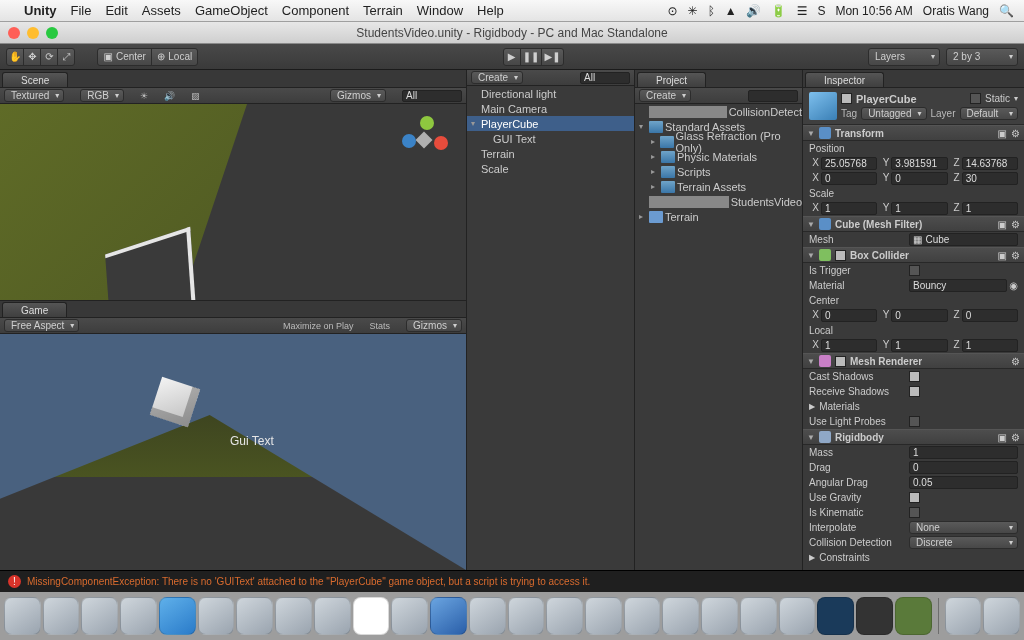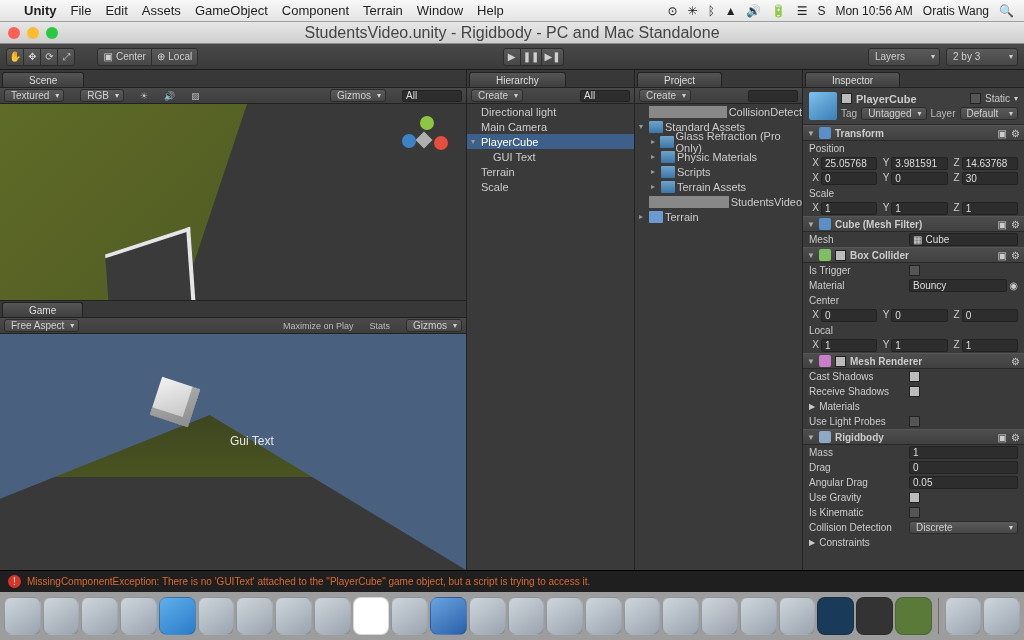--- a/index.html
+++ b/index.html
@@ -4,21 +4,21 @@
 <style>
 * { margin: 0; padding: 0; box-sizing: border-box; font-family: "Lucida Grande", "Helvetica Neue", Arial, sans-serif; user-select: none; }
 html, body { width: 1024px; height: 640px; overflow: hidden; background: #2a2a2a; color: #c8c8c8; font-size: 11px; }
 
 .macmenu { height: 22px; background: linear-gradient(#f8f8f8,#e4e4e4); display:flex; align-items:center; padding:0 10px; color:#222; font-size:13px; border-bottom:1px solid #9f9f9f; gap:14px;}
 .macmenu .apple { font-size:15px; }
 .macmenu .appname{font-weight:bold;}
 .macmenu .spacer{flex:1;}
 .macmenu .right{display:flex;gap:10px;align-items:center;font-size:12px;}
 
-.titlebar{height:22px;background:linear-gradient(#e7e7e7,#cfcfcf);display:flex;align-items:center;justify-content:center;color:#444;font-size:16px;border-bottom:1px solid #8a8a8a;position:relative;}
+.titlebar{height:22px;background:linear-gradient(#e7e7e7,#cfcfcf);display:flex;align-items:center;justify-content:center;color:#444;font-size:12px;border-bottom:1px solid #8a8a8a;position:relative;}
 .traffic{position:absolute;left:8px;display:flex;gap:7px;}
 .tl{width:12px;height:12px;border-radius:50%;}
 .tl.r{background:#ff5f57;} .tl.y{background:#ffbd2e;} .tl.g{background:#28c940;}
 
 .toolbar{height:26px;background:linear-gradient(#494949,#3a3a3a);border-bottom:1px solid #1b1b1b;display:flex;align-items:center;padding:0 6px;gap:6px;}
 .tb-btn{background:linear-gradient(#5a5a5a,#474747);border:1px solid #2c2c2c;border-radius:3px;height:18px;min-width:20px;display:flex;align-items:center;justify-content:center;color:#cfcfcf;font-size:10px;padding:0 5px;}
 .tb-btn.small{min-width:18px;padding:0 2px;}
 .tb-btngroup{display:flex;}
 .tb-btngroup .tb-btn{border-radius:0;margin-left:-1px;}
 .tb-btngroup .tb-btn:first-child{border-radius:3px 0 0 3px;margin-left:0;}
@@ -28,21 +28,21 @@
 .dd::after{content:"▾";position:absolute;right:4px;font-size:8px;}
 
 .main{display:flex;height:calc(640px - 22px - 22px - 26px - 22px - 48px);}
 .col{display:flex;flex-direction:column;background:#3a3a3a;}
 .col-left{width:466px;}
 .col-mid{width:168px;border-left:1px solid #222;}
 .col-proj{width:168px;border-left:1px solid #222;}
 .col-insp{flex:1;border-left:1px solid #222;min-width:0;}
 
 .tabrow{display:flex;background:#383838;border-bottom:1px solid #222;align-items:flex-end;height:18px;}
-.tab{background:linear-gradient(#555,#3f3f3f);border:1px solid #222;border-bottom:none;border-radius:3px 3px 0 0;padding:2px 26px;font-size:10px;color:#ddd;height:15px;display:flex;align-items:center;margin-left:2px;}
+.tab{background:linear-gradient(#555,#3f3f3f);border:1px solid #222;border-bottom:none;border-radius:3px 3px 0 0;padding:2px 18px;font-size:10px;color:#ddd;height:15px;display:flex;align-items:center;margin-left:2px;}
 .panel-toolbar{height:16px;background:linear-gradient(#4a4a4a,#3d3d3d);border-bottom:1px solid #222;display:flex;align-items:center;padding:0 4px;gap:16px;font-size:9px;color:#bbb;}
 .panel-toolbar .sp{flex:1;}
 
 .scene{flex:1;background:#393939;position:relative;overflow:hidden;}
 .ground{position:absolute;left:0;top:0;width:260px;height:350px;background:linear-gradient(135deg,#5f6b27,#4a5421);clip-path:polygon(0 0, 95% 0, 50% 100%, 0 100%);}
 .wall{position:absolute;left:110px;top:135px;width:85px;height:140px;background:#3a3a3a;border:4px solid #e6e6e6;border-left:none;border-bottom:none;transform:skewY(-18deg)skewX(4deg);}
 .gizmo3d{position:absolute;right:18px;top:12px;width:48px;height:48px;}
 .gizmo3d .cube{position:absolute;left:18px;top:18px;width:12px;height:12px;background:#b0b0b0;transform:rotate(45deg);}
 .gizmo3d .ax{position:absolute;width:14px;height:14px;border-radius:50%;}
 .gizmo3d .ax.x{background:#e74c3c;left:34px;top:20px;} .gizmo3d .ax.y{background:#8ec73f;left:20px;top:0;} .gizmo3d .ax.z{background:#3b83c7;left:2px;top:18px;}
@@ -205,25 +205,20 @@
     </div>
     <div class="game">
       <div class="sky"></div>
       <div class="ggnd"></div>
       <div class="gcube"></div>
       <div class="gguitext">Gui Text</div>
     </div>
   </div>
 
   <div class="col col-mid">
-    <div class="tabrow">
-        <div class="tab">
-          <span>Hierarchy</span>
-        </div>
-      </div>
     <div class="panel-toolbar">
         <span class="dd" style="height:13px;">Create</span>
         <span class="sp"></span>
         <span class="field" style="width:50px;height:12px;">All</span>
       </div>
     <div class="tree">
       <div class="trow">
           <span class="arr"></span>
           <span>Directional light</span>
         </div>
@@ -480,20 +475,24 @@
         </div>
       <div class="prop">
           <span class="plabel">Use Gravity</span>
           <span class="chk"></span>
         </div>
       <div class="prop">
           <span class="plabel">Is Kinematic</span>
           <span class="chk off"></span>
         </div>
       <div class="prop">
+          <span class="plabel">Interpolate</span>
+          <span class="dd pval" style="height:13px;">None</span>
+        </div>
+      <div class="prop">
           <span class="plabel">Collision Detection</span>
           <span class="dd pval" style="height:13px;">Discrete</span>
         </div>
       <div class="prop">
           <span class="foldarr" style="font-size:8px;margin-right:4px;">▶</span>
           <span class="plabel">Constraints</span>
         </div>
 
     </div>
   </div>

